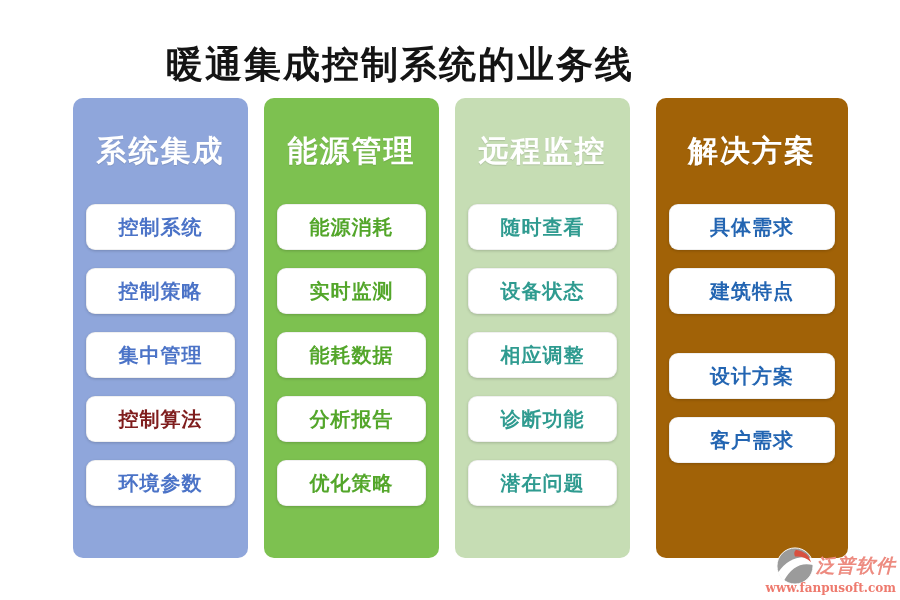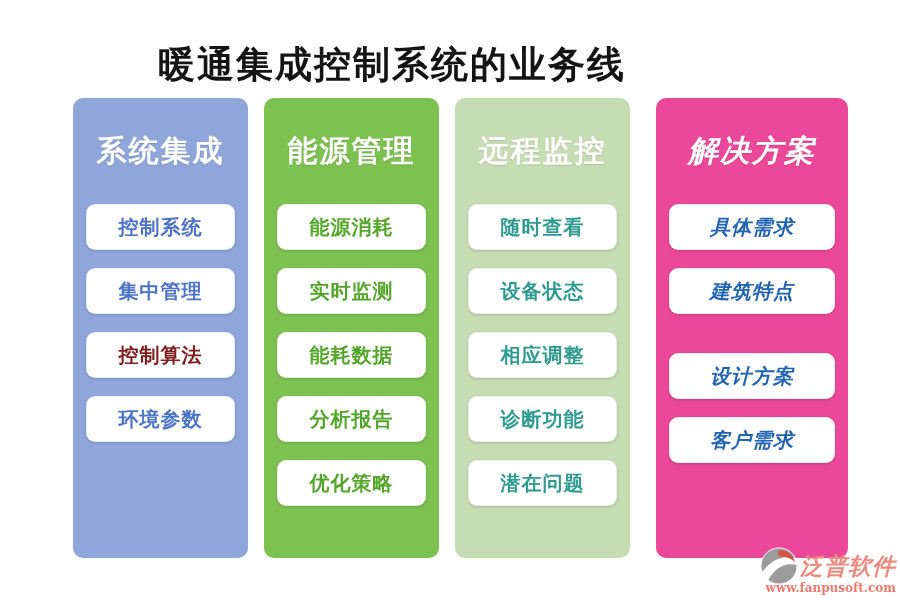--- a/index.html
+++ b/index.html
@@ -14,21 +14,21 @@
   }
   .page {
     position: relative;
     width: 900px;
     height: 600px;
   }
   .page-title {
     margin: 0;
     position: absolute;
     top: 40px;
-    left: 8px;
+    left: 16px;
     width: 768px;
     text-align: center;
     font-size: 37px;
     font-weight: bold;
     letter-spacing: 2px;
     color: #141414;
   }
   .columns {
     position: absolute;
     top: 98px;
@@ -83,21 +83,21 @@
     justify-content: flex-end;
   }
   .wm-icon {
     width: 38px;
     height: 38px;
     margin-right: 2px;
     flex: 0 0 auto;
   }
   .wm-icon svg { display: block; width: 38px; height: 38px; }
   .wm-brand {
-    font-size: 23px;
+    font-size: 19px;
     font-weight: bold;
     font-style: italic;
     letter-spacing: 1px;
     white-space: nowrap;
   }
   .wm-url {
     font-size: 12px;
     font-weight: bold;
     text-align: right;
     margin-top: -4px;
@@ -110,20 +110,21 @@
 
 <div class="page">
 
   <h1 class="page-title">暖通集成控制系统的业务线</h1>
 
   <div class="columns">
 
     <div class="column col-1" style="background: rgb(143, 166, 219);">
       <div class="column-header">系统集成</div>
       <div class="item" style="color: rgb(75, 115, 199);">控制系统</div>
+      <div class="item" style="color: rgb(75, 115, 199);">控制策略</div>
       <div class="item" style="color: rgb(75, 115, 199);">集中管理</div>
       <div class="item" style="color: #7f1d1d; text-align: right;">控制算法</div>
       <div class="item" style="color: rgb(75, 115, 199);">环境参数</div>
     </div>
 
     <div class="column col-2" style="background: rgb(125, 193, 80);">
       <div class="column-header">能源管理</div>
       <div class="item" style="color: rgb(83, 166, 42);">能源消耗</div>
       <div class="item" style="color: rgb(83, 166, 42);">实时监测</div>
       <div class="item" style="color: rgb(83, 166, 42);">能耗数据</div>
@@ -133,21 +134,21 @@
 
     <div class="column col-3" style="background: rgb(198, 221, 180);">
       <div class="column-header">远程监控</div>
       <div class="item" style="color: rgb(47, 155, 144);">随时查看</div>
       <div class="item" style="color: rgb(47, 155, 144);">设备状态</div>
       <div class="item" style="color: rgb(47, 155, 144);">相应调整</div>
       <div class="item" style="color: rgb(47, 155, 144);">诊断功能</div>
       <div class="item" style="color: rgb(47, 155, 144);">潜在问题</div>
     </div>
 
-    <div class="column col-4" style="background: #ec4899; font-style: italic;">
+    <div class="column col-4" style="background: #a16207;">
       <div class="column-header">解决方案</div>
       <div class="item" style="color: rgb(35, 101, 178);">具体需求</div>
       <div class="item" style="color: rgb(35, 101, 178);">建筑特点</div>
       <div class="item" style="color: rgb(35, 101, 178); margin-top: 39px;">设计方案</div>
       <div class="item" style="color: rgb(35, 101, 178);">客户需求</div>
     </div>
 
   </div>
 
   <div class="watermark">

